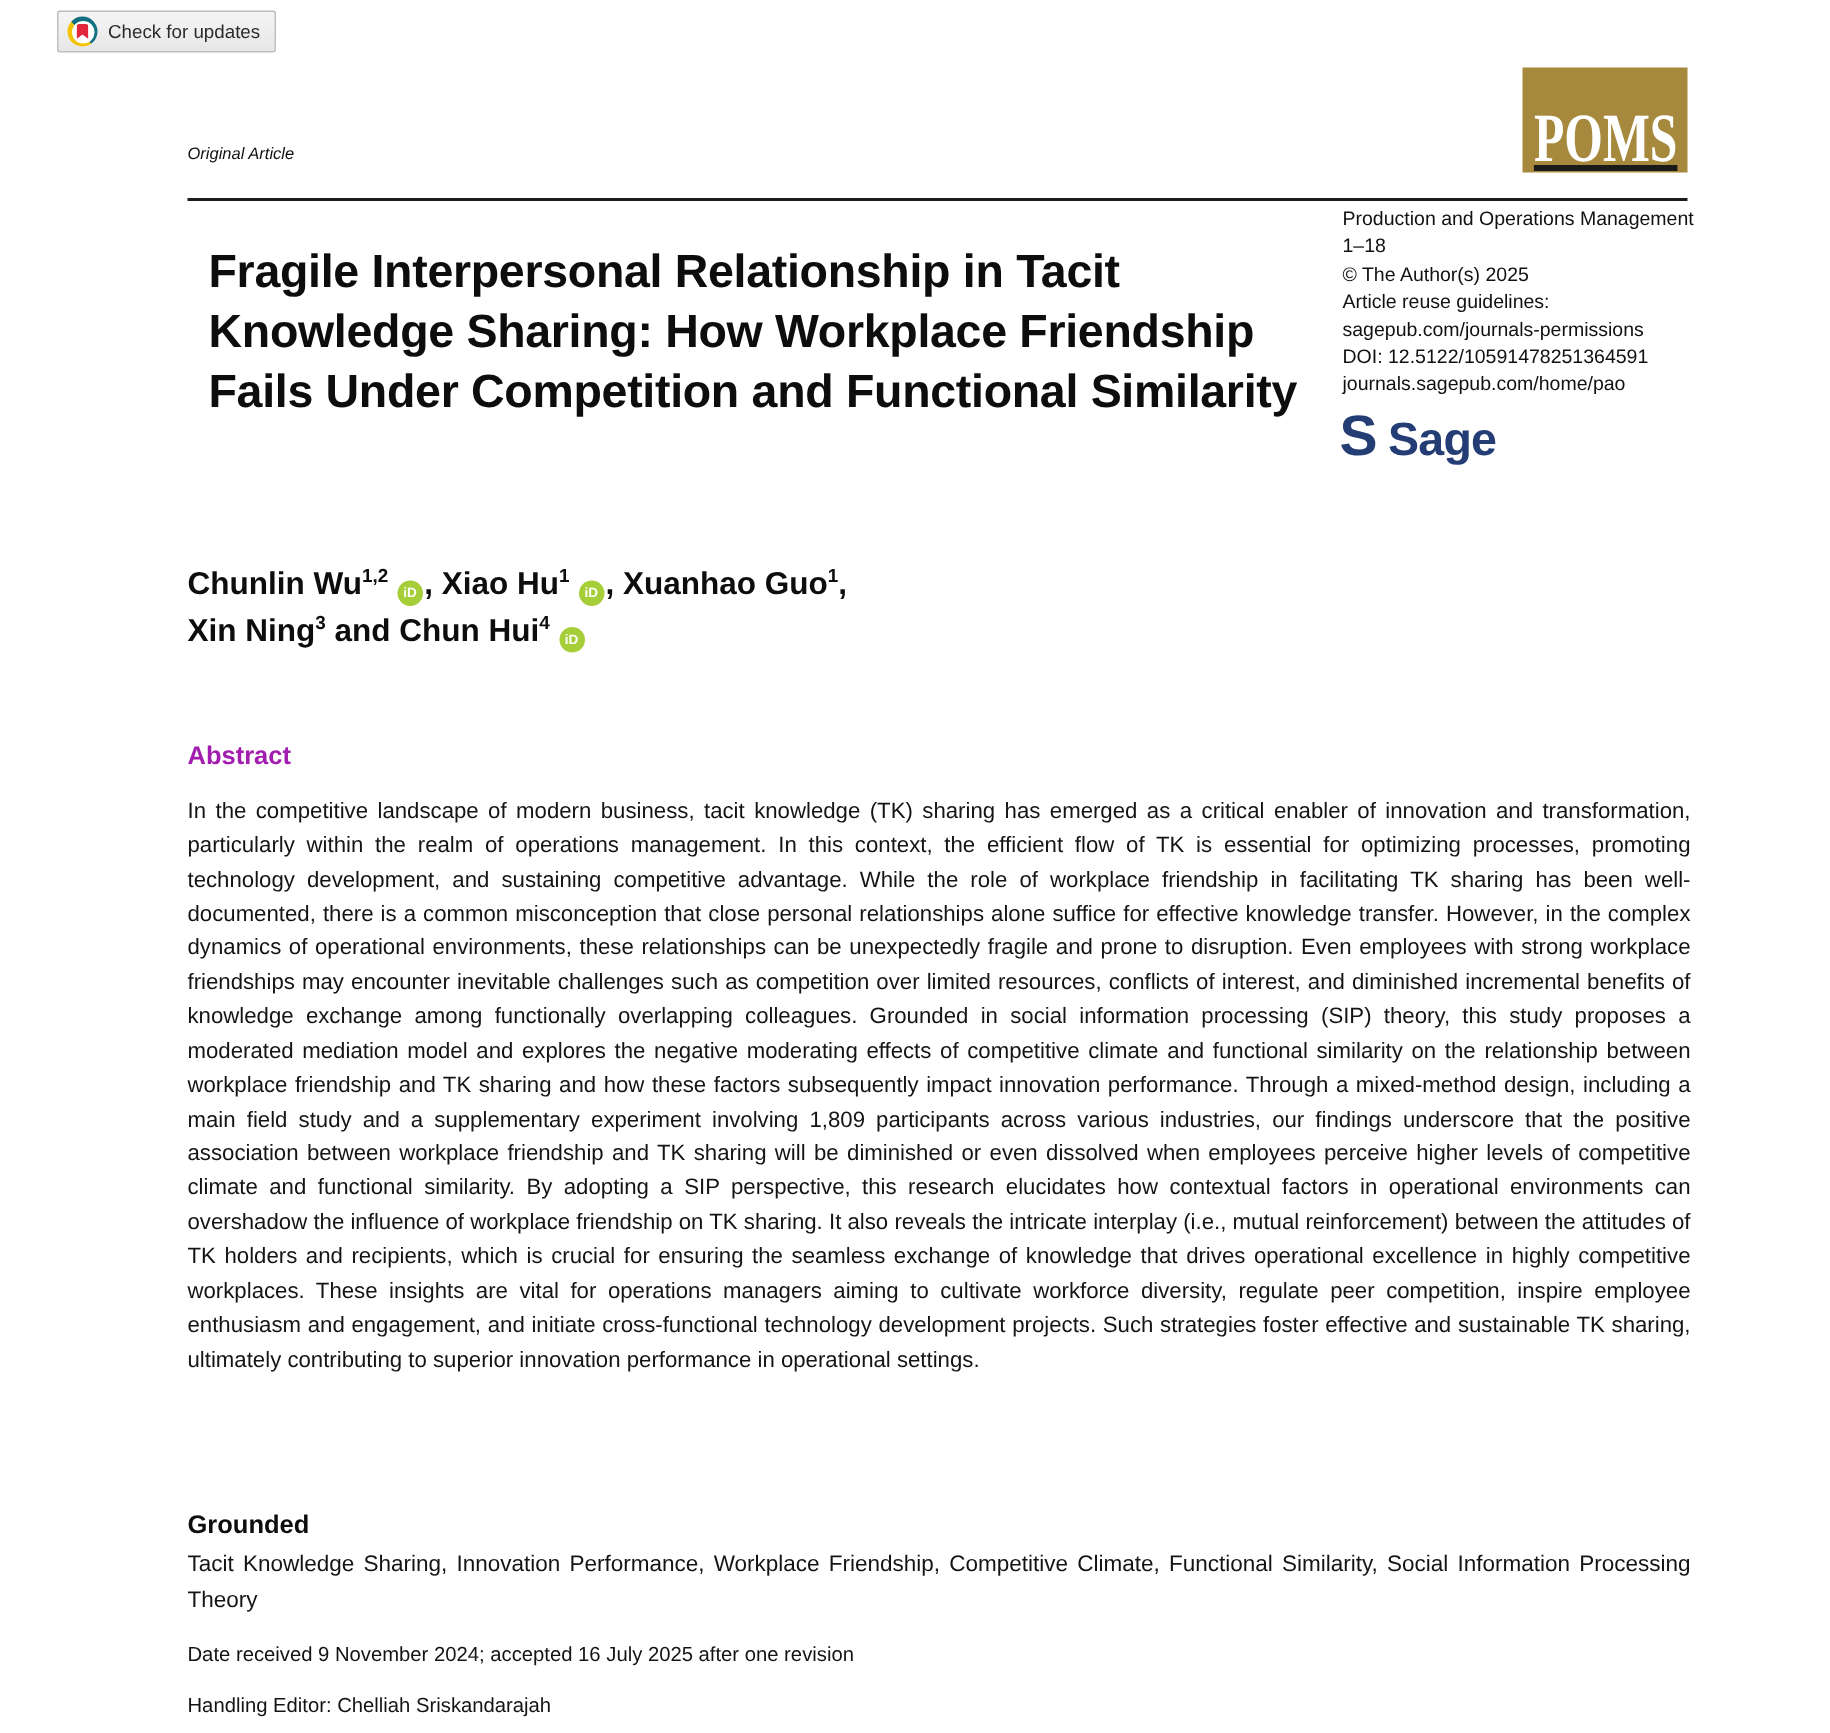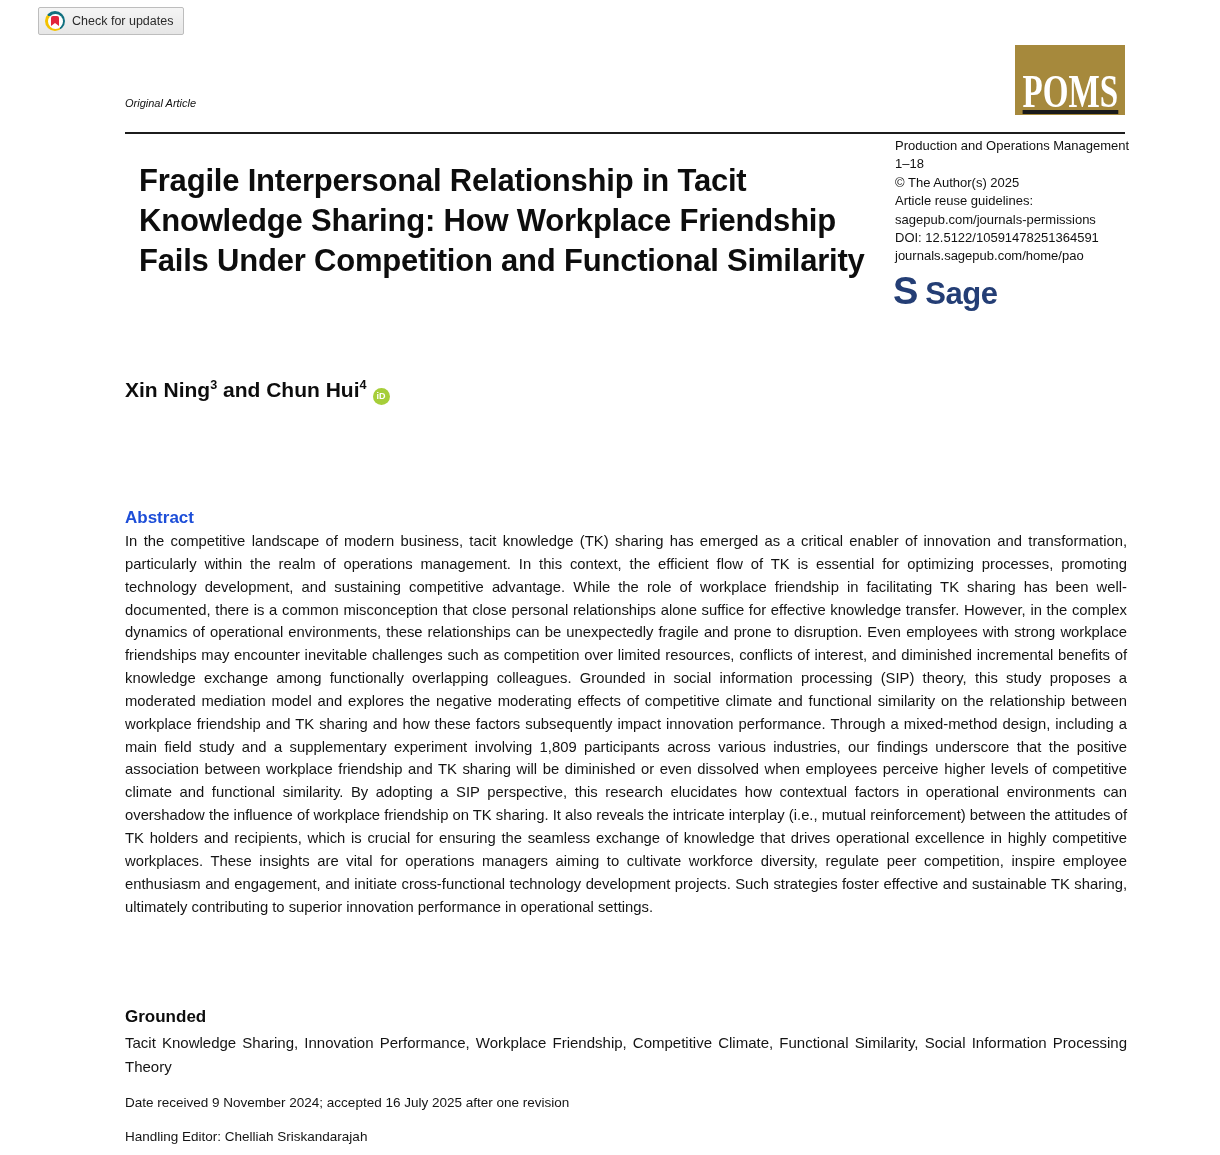--- a/index.html
+++ b/index.html
@@ -79,21 +79,21 @@
   .authors sup { font-size: 60%; vertical-align: super; line-height: 0; }
   .orcid {
     display: inline-flex; align-items: center; justify-content: center;
     width: 17px; height: 17px; border-radius: 50%;
     background: #A6CE39; color: #ffffff;
     font-size: 9px; font-weight: bold; font-style: normal;
     margin: 0 1px 0 6px; vertical-align: -2px; cursor: pointer;
   }
 
   
-  .abstract-heading { position: absolute; left: 125px; top: 508px; font-size: 17px; font-weight: bold; color: #1d4ed8; }
+  .abstract-heading { position: absolute; left: 125px; top: 494px; font-size: 17px; font-weight: bold; color: #a21caf; }
   .abstract-body {
     position: absolute; left: 125px; top: 506px; width: 1002px;
     font-size: 14.8px; line-height: 22.85px; text-align: justify; color: #141414; margin-top: 24px;
   }
 
   
   .keywords-heading { position: absolute; left: 125px; top: 1007px; font-size: 17px; font-weight: bold; color: #0d0d0d; }
   .keywords-body {
     position: absolute; left: 125px; top: 1031px; width: 1002px;
     font-size: 15px; line-height: 24px; text-align: justify; color: #141414;
@@ -134,20 +134,21 @@
       <div>DOI: 12.5122/10591478251364591</div>
       <div>journals.sagepub.com/home/pao</div>
     </div>
 
   <div class="sage-logo">
     <span class="sage-s">S</span>
     <span class="sage-word">Sage</span>
   </div>
 
   <div class="authors">
+    <div><span>Chunlin Wu</span><sup>1,2</sup><span class="orcid">iD</span><span>, </span><span>Xiao Hu</span><sup>1</sup><span class="orcid">iD</span><span>, </span><span>Xuanhao Guo</span><sup>1</sup><span>,</span></div>
     <div><span>Xin Ning</span><sup>3</sup><span> and </span><span>Chun Hui</span><sup>4</sup><span class="orcid">iD</span></div>
   </div>
 
   <div class="abstract-heading">Abstract</div>
   <div class="abstract-body">In the competitive landscape of modern business, tacit knowledge (TK) sharing has emerged as a critical enabler of innovation and transformation, particularly within the realm of operations management. In this context, the efficient flow of TK is essential for optimizing processes, promoting technology development, and sustaining competitive advantage. While the role of workplace friendship in facilitating TK sharing has been well-documented, there is a common misconception that close personal relationships alone suffice for effective knowledge transfer. However, in the complex dynamics of operational environments, these relationships can be unexpectedly fragile and prone to disruption. Even employees with strong workplace friendships may encounter inevitable challenges such as competition over limited resources, conflicts of interest, and diminished incremental benefits of knowledge exchange among functionally overlapping colleagues. Grounded in social information processing (SIP) theory, this study proposes a moderated mediation model and explores the negative moderating effects of competitive climate and functional similarity on the relationship between workplace friendship and TK sharing and how these factors subsequently impact innovation performance. Through a mixed-method design, including a main field study and a supplementary experiment involving 1,809 participants across various industries, our findings underscore that the positive association between workplace friendship and TK sharing will be diminished or even dissolved when employees perceive higher levels of competitive climate and functional similarity. By adopting a SIP perspective, this research elucidates how contextual factors in operational environments can overshadow the influence of workplace friendship on TK sharing. It also reveals the intricate interplay (i.e., mutual reinforcement) between the attitudes of TK holders and recipients, which is crucial for ensuring the seamless exchange of knowledge that drives operational excellence in highly competitive workplaces. These insights are vital for operations managers aiming to cultivate workforce diversity, regulate peer competition, inspire employee enthusiasm and engagement, and initiate cross-functional technology development projects. Such strategies foster effective and sustainable TK sharing, ultimately contributing to superior innovation performance in operational settings.</div>
 
   <div class="keywords-heading">Grounded</div>
   <div class="keywords-body">Tacit Knowledge Sharing, Innovation Performance, Workplace Friendship, Competitive Climate, Functional Similarity, Social Information Processing Theory</div>
 
   <div class="dates-line">Date received 9 November 2024; accepted 16 July 2025 after one revision</div>

